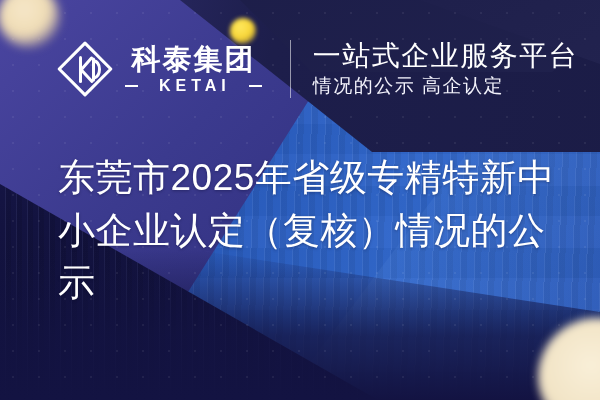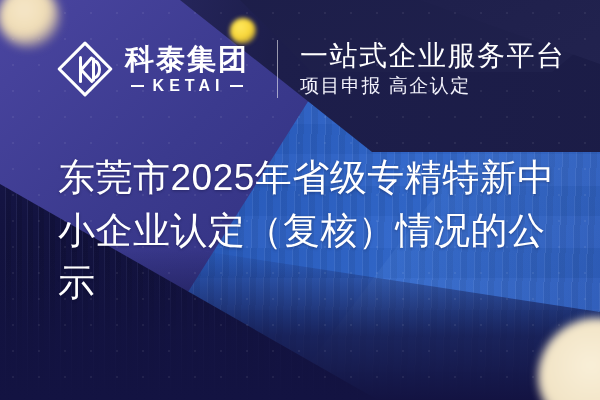--- a/index.html
+++ b/index.html
@@ -138,22 +138,22 @@
   .logo-words { display: flex; flex-direction: column; align-items: center; }
   .logo-cn {
     font-size: 29px;
     font-weight: 700;
     color: #ffffff;
     letter-spacing: 2px;
     line-height: 1.06;
     white-space: nowrap;
   }
   .logo-en-row {
-    display: flex; align-items: center; gap: 6px;
-    margin-top: 3px; width: 100%; justify-content: center;
+    display: flex; align-items: center; gap: 18px;
+    margin-top: 3px; width: 100%; justify-content: flex-start;
   }
   .logo-dash { height: 2px; width: 13px; background: #ffffff; flex: 0 0 13px; }
   .logo-en {
     font-size: 16px; font-weight: 700; color: #ffffff;
     letter-spacing: 5px; line-height: 1; white-space: nowrap;
     padding-left: 3px;
   }
   .divider {
     width: 1px; height: 58px;
     background: rgba(255,255,255,.55);
@@ -228,20 +228,20 @@
           <span class="logo-en">KETAI</span>
           <span class="logo-dash"></span>
         </div>
       </div>
     </div>
 
     <div class="divider"></div>
 
     <div class="tagline">
       <div class="tagline-main">一站式企业服务平台</div>
-      <div class="tagline-sub">项目申报 高企认定</div>
+      <div class="tagline-sub">情况的公示 高企认定</div>
     </div>
 
   </div>
 
   <div class="title">东莞市2025年省级专精特新中小企业认定（复核）情况的公示</div>
 
 </div>
 
 </body></html>

